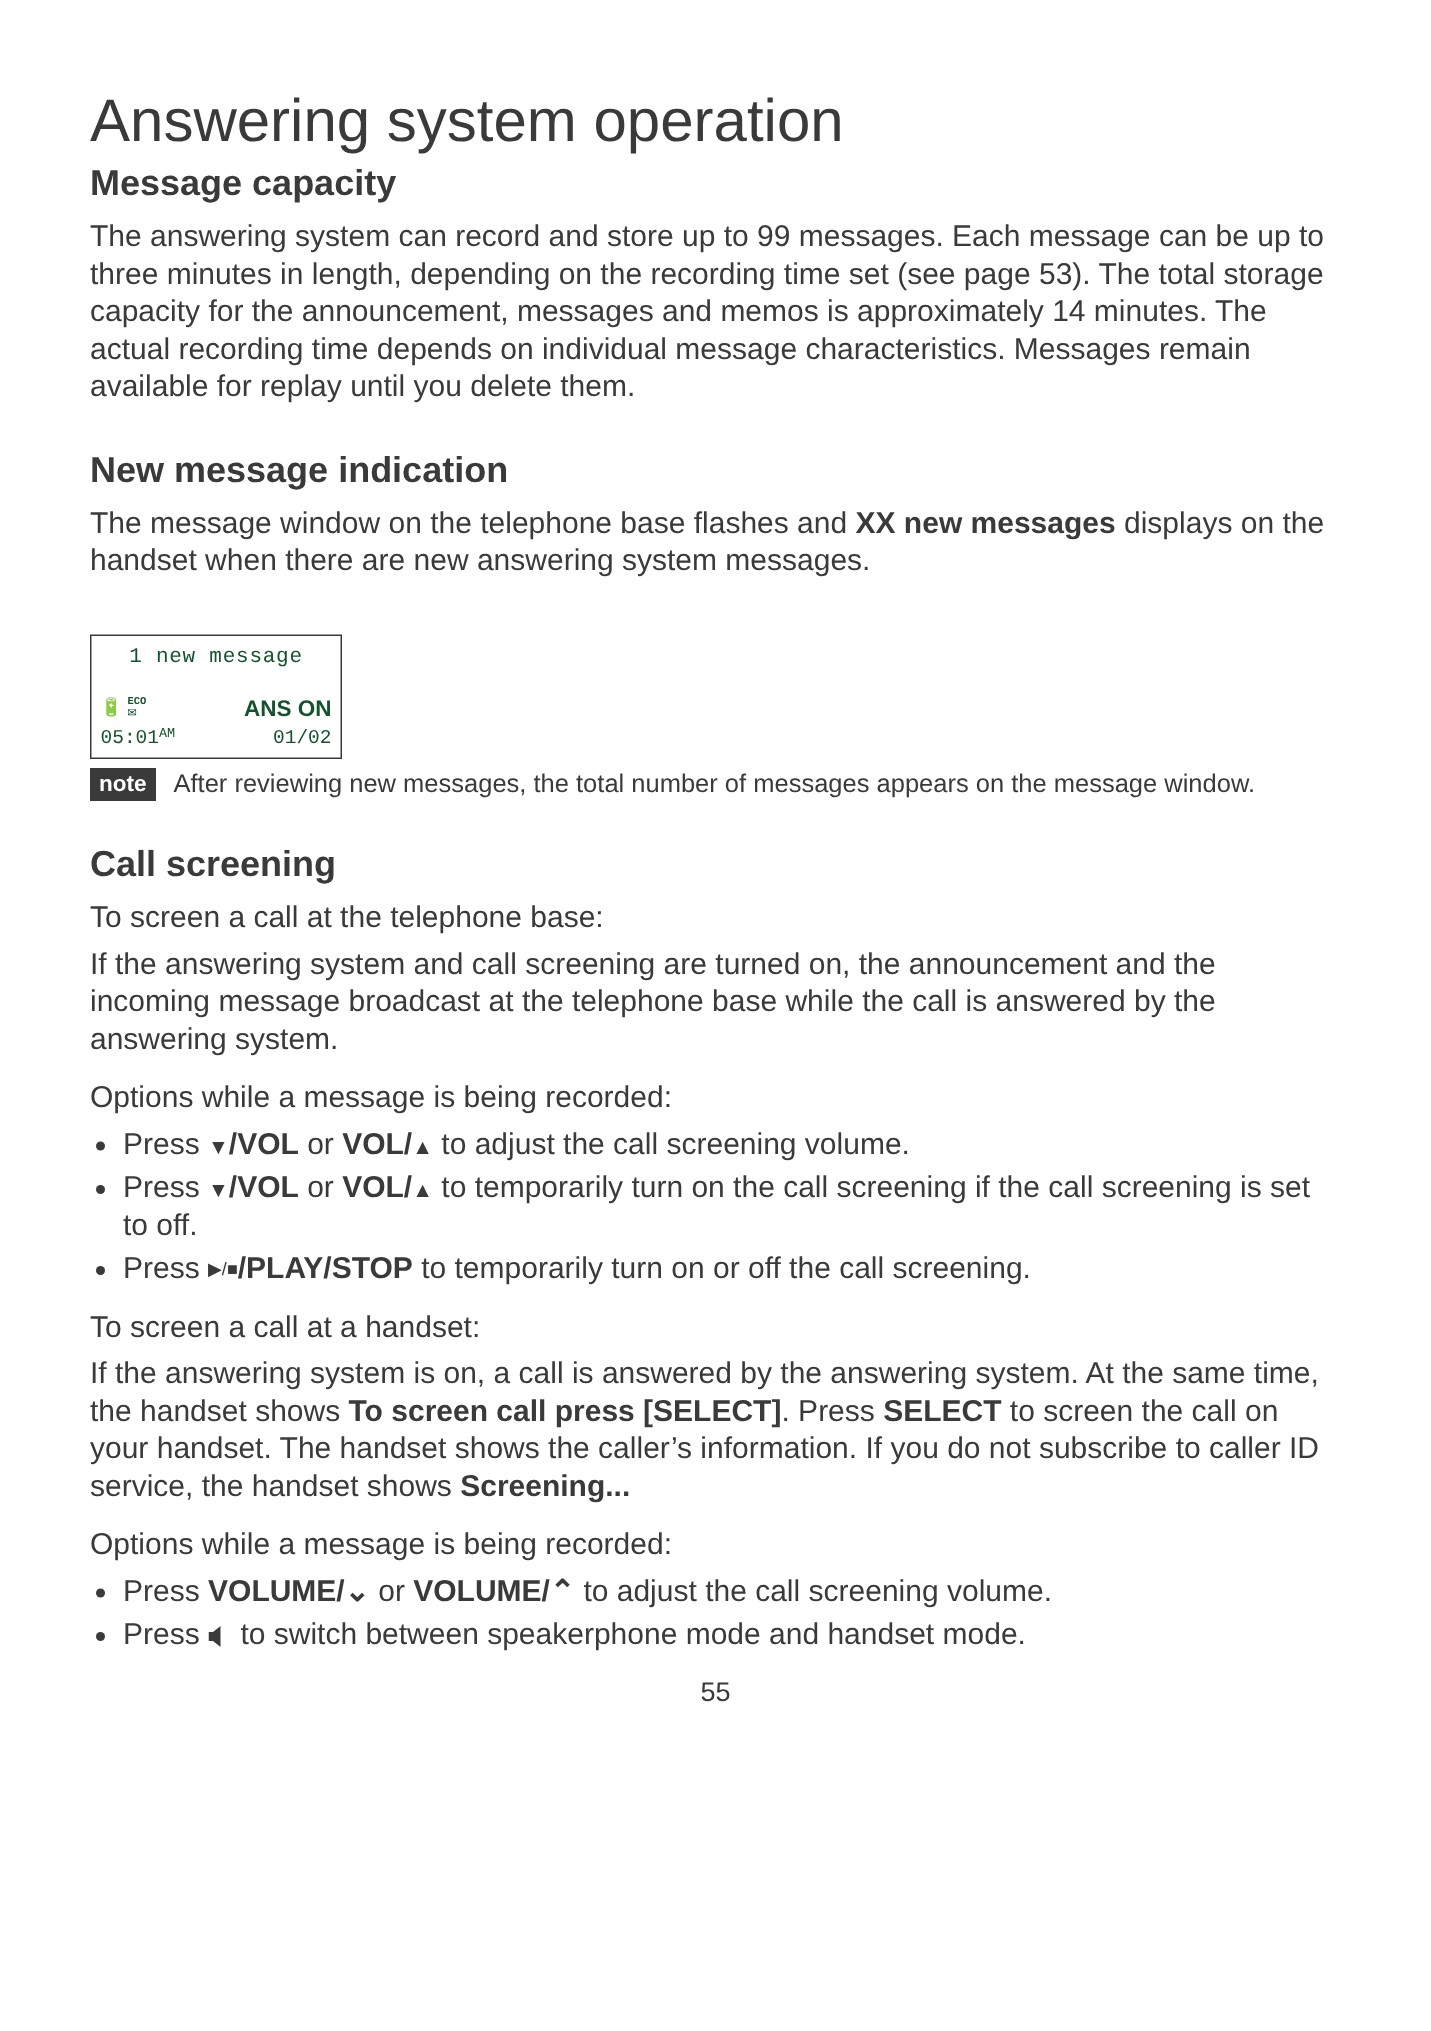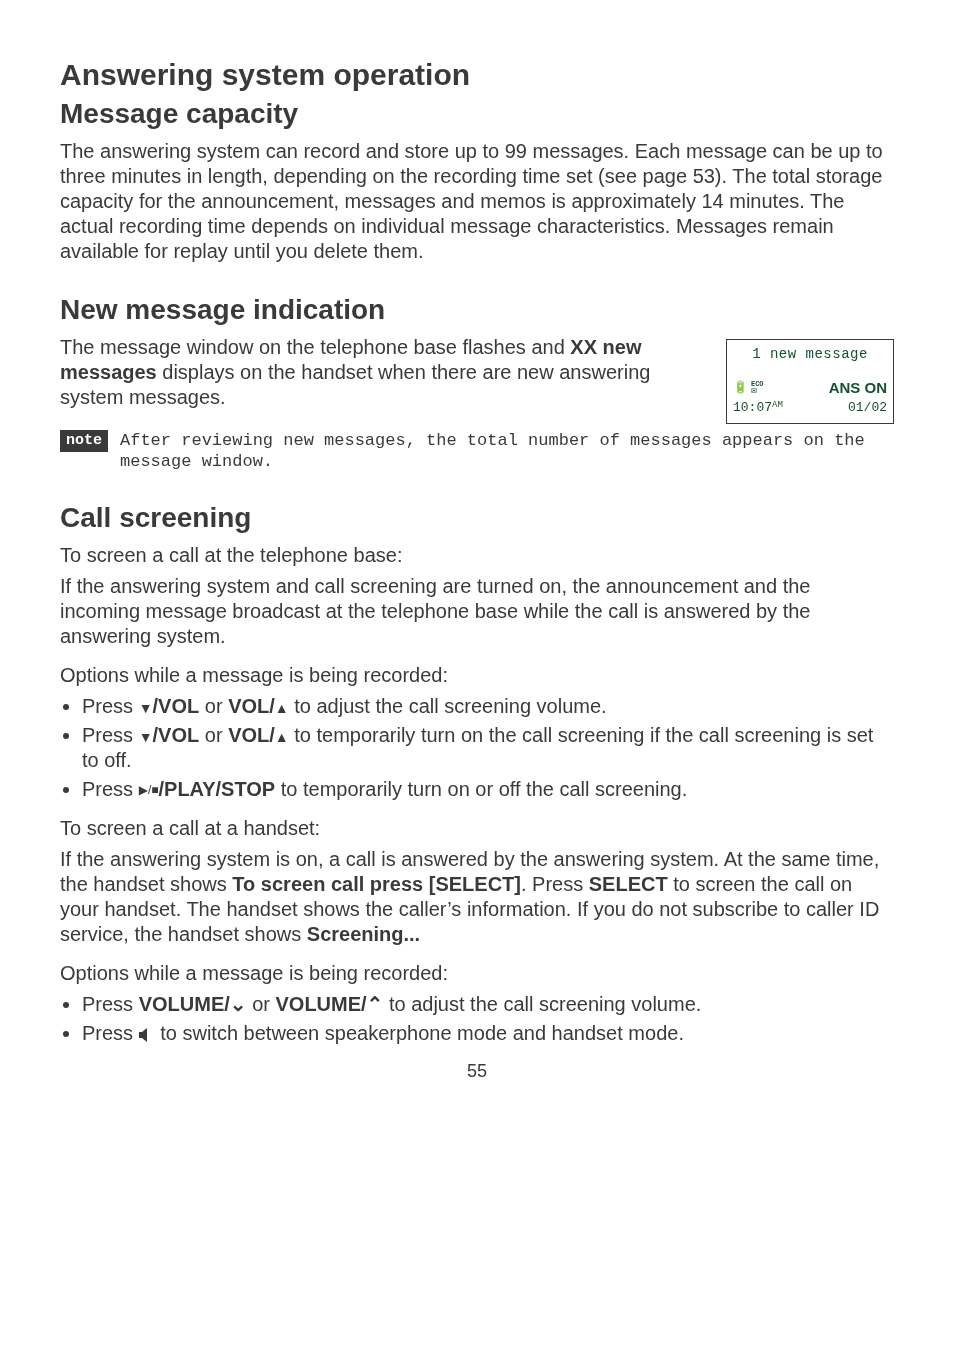--- a/index.html
+++ b/index.html
@@ -5,39 +5,40 @@
   body {
     margin: 0;
     padding: 56px 60px 40px 60px;
     font-family: Arial, Helvetica, sans-serif;
     color: #3a3a3a;
     width: 954px;
     box-sizing: border-box;
     line-height: 1.25;
   }
   h1 {
-    font-size: 30px;
-    font-weight: bold;
+    font-size: 40px;
+    font-weight: normal;
     margin: 0 0 2px 0;
   }
   h2 {
-    font-size: 28px;
+    font-size: 24px;
     font-weight: bold;
     margin: 0 0 8px 0;
   }
   p {
     font-size: 20px;
     margin: 0 0 14px 0;
   }
   .section-gap {
     margin-top: 28px;
   }
   .row {
     display: flex;
     gap: 18px;
+    flex-direction: column;
   }
   .row .col-left {
     flex: 1;
   }
   .screen-box {
     width: 168px;
     border: 1px solid #3a3a3a;
     font-family: "Courier New", monospace;
     font-size: 13px;
     color: #14532d;
@@ -67,21 +68,20 @@
     justify-content: space-between;
     font-size: 13px;
     margin-top: 2px;
   }
   .note-row {
     display: flex;
     align-items: flex-start;
     gap: 12px;
     margin-top: 6px;
     margin-bottom: 14px;
-    font-family: Liberation Mono, monospace;
   }
   .note-box {
     background: #3a3a3a;
     color: #fff;
     font-weight: bold;
     font-size: 15px;
     padding: 2px 6px;
     display: inline-block;
     flex-shrink: 0;
   }
@@ -155,21 +155,21 @@
       <span class="left-icons">
         <span class="batt-icon">🔋</span>
         <span class="eco">
           <span class="eco-text">ECO</span>
           <span class="env-icon">✉</span>
         </span>
       </span>
       <span class="anson">ANS ON</span>
     </div>
     <div class="screen-bottom">
-      <span><span>10:07</span><span class="ampm">AM</span></span>
+      <span><span>05:01</span><span class="ampm">AM</span></span>
       <span>01/02</span>
     </div>
   </div>
 </div>
 
 <div class="note-row">
   <span class="note-box">note</span>
   <span class="note-text">After reviewing new messages, the total number of messages appears on the message window.</span>
 </div>
 

